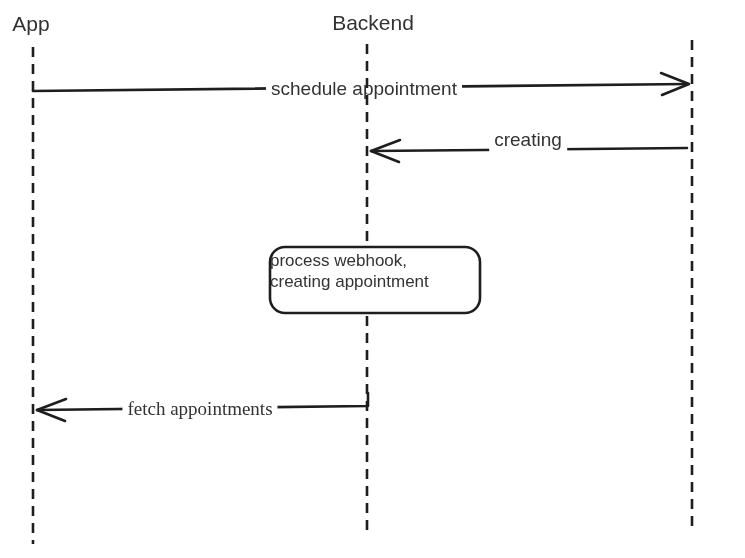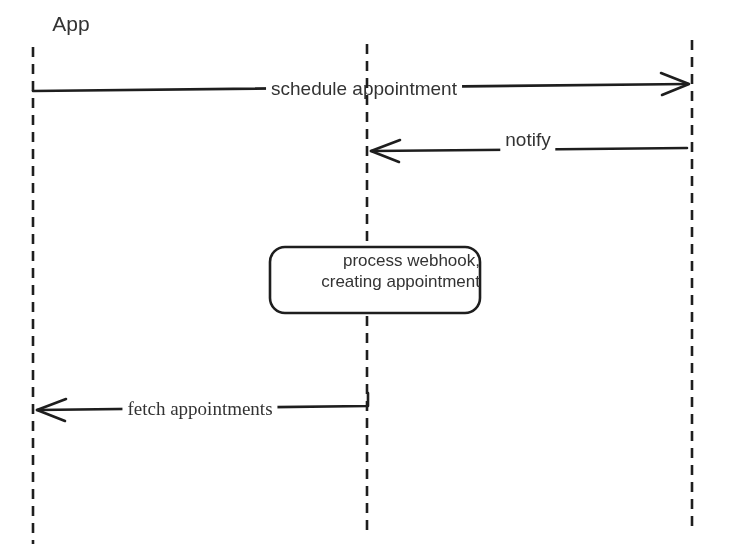--- a/index.html
+++ b/index.html
@@ -58,33 +58,31 @@
   .msg-label.center-xy{transform:translate(-50%,-50%);}
   .msg-label.center-x{transform:translateX(-50%);}
   .participant{
     position:absolute;
     z-index:4;
     transform:translateX(-50%);
     font-size:21px;
     line-height:24px;
     color:var(--text);
     white-space:nowrap;
-    margin-left:40px;
   }
   .note-text{
     position:absolute;
     z-index:4;
     left:270px;
     top:250px;
     width:210px;
-    text-align:right;
+    text-align:left;
     font-size:17px;
     line-height:21px;
     color:var(--text);
-    padding-left:20px;
   }
 </style>
 </head>
 <body>
 
 <div class="canvas">
 
   <svg class="layer layer-messages" viewBox="0 0 745 558" aria-hidden="true">
 
     <g>
@@ -99,32 +97,33 @@
 
     <g>
       <path class="stroked" d="M368,393 L368,406 L37,410"></path>
       <path class="stroked" d="M66,399 L37,410 L65,421"></path>
     </g>
   </svg>
 
   <div class="msg-label center-xy" style="left:364px;top:88px;">schedule appointment</div>
 
   <div class="msg-label center-x" style="left:528px;top:127px;">
-    <div>notify</div>
+    <div>creating</div>
   </div>
 
   <div class="msg-label center-xy" style="left:200px;top:408px;font-family:Liberation Serif, serif;">fetch appointments</div>
 
   <svg class="layer layer-lifelines" viewBox="0 0 745 558" aria-hidden="true">
     <path class="stroked lifeline" d="M33,47 L33,544"></path>
     <path class="stroked lifeline" d="M367,44 L367,532"></path>
     <path class="stroked lifeline" d="M692,40 L692,528"></path>
     <rect class="note-rect" x="270" y="247" width="210" height="66" rx="15" ry="15"></rect>
   </svg>
 
   <div class="participant" style="left:31px;top:12px;">App</div>
+  <div class="participant" style="left:373px;top:11px;">Backend</div>
 
   <div class="note-text">
     <div>process webhook,</div>
     <div>creating appointment</div>
   </div>
 
 </div>
 
 </body></html>

